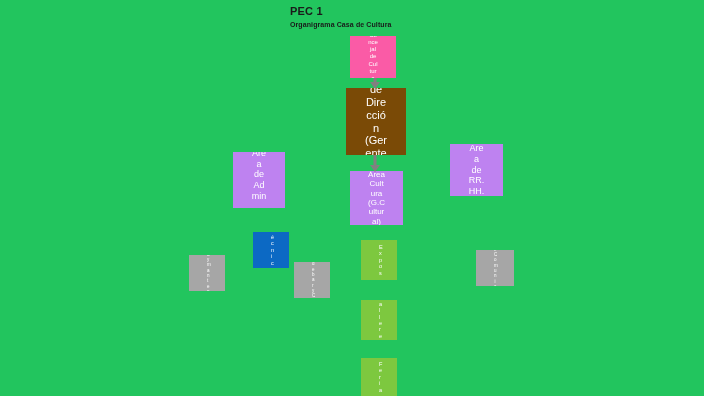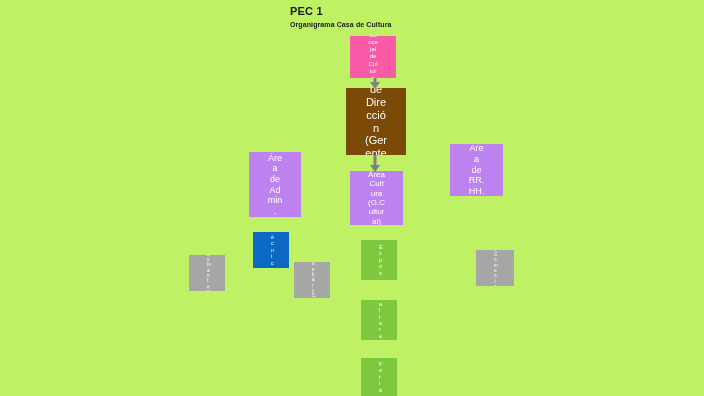--- a/index.html
+++ b/index.html
@@ -7,21 +7,21 @@
     padding: 0;
     background: #ffffff;
   }
   body {
     font-family: "Liberation Sans", sans-serif;
   }
   #canvas {
     position: relative;
     width: 704px;
     height: 396px;
-    background: #bef264;
+    background: #22c55e;
     overflow: hidden;
   }
   .node {
     position: absolute;
     display: flex;
     align-items: center;
     justify-content: center;
     text-align: center;
     color: #ffffff;
     line-height: 1.18;
@@ -86,21 +86,21 @@
   <div id="title">PEC 1</div>
   <div id="subtitle">Organigrama Casa de Cultura</div>
 
   <div id="nodes-layer">
       <div class="node" style="left: 350px; top: 36px; width: 46px; height: 42px; background: rgb(250, 91, 166); font-size: 6px;">
         <span class="node-text">Concejal de Cultura</span>
       </div>
       <div class="node" style="left: 346px; top: 88px; width: 60px; height: 67px; background: rgb(122, 74, 6); font-size: 11px;">
         <span class="node-text">Área de Dirección (Gerente)</span>
       </div>
-      <div class="node" style="left: 249px; top: 152px; width: 52px; height: 65px; background: rgb(190, 130, 240); font-size: 9px;">
+      <div class="node" style="left: 233px; top: 152px; width: 52px; height: 56px; background: rgb(190, 130, 240); font-size: 9px;">
         <span class="node-text">Área de Admin.</span>
       </div>
       <div class="node" style="left: 350px; top: 171px; width: 53px; height: 54px; background: rgb(190, 130, 240); font-size: 8px;">
         <span class="node-text">Área Cultura (G.Cultural)</span>
       </div>
       <div class="node" style="left: 450px; top: 144px; width: 53px; height: 52px; background: rgb(190, 130, 240); font-size: 9px;">
         <span class="node-text">Área de RR.HH.</span>
       </div>
       <div class="node" style="left: 189px; top: 255px; width: 35px; height: 33px; background: rgb(166, 166, 166); font-size: 4.5px;">
         <span class="node-text">Limpieza y mantenimiento</span>

